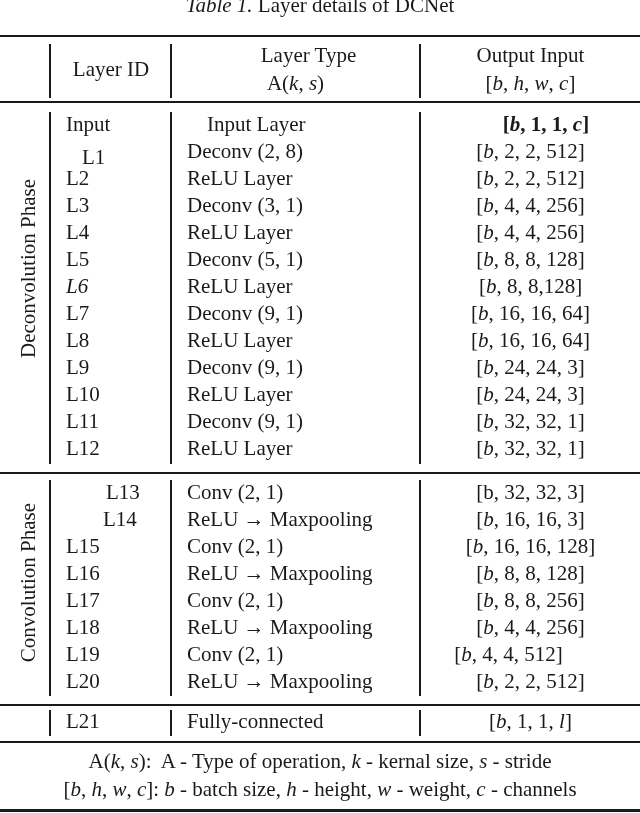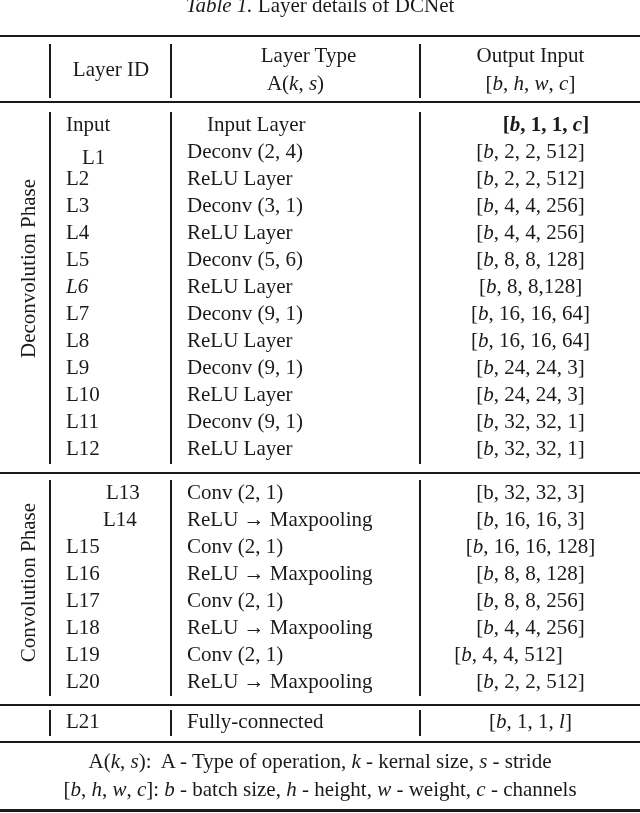--- a/index.html
+++ b/index.html
@@ -68,41 +68,41 @@
 <div class="phase" style="left:-77px;width:210px;top:570px;">Convolution Phase</div>
 
 <div id="rows">
     <div>
       <div class="cell" style="left: 66px; top: 111px;">Input</div>
       <div class="cell" style="left: 187px; top: 111px; margin-left: 20px;">Input Layer</div>
       <div class="cell center" style="left: 421px; width: 250px; top: 111px; font-weight: bold;">[<i>b</i>, 1, 1, <i>c</i>]</div>
     </div>
     <div>
       <div class="cell" style="left: 66px; top: 144px; margin-left: 16px;">L1</div>
-      <div class="cell" style="left: 187px; top: 138px;">Deconv (2, 4)</div>
+      <div class="cell" style="left: 187px; top: 138px;">Deconv (2, 8)</div>
       <div class="cell center" style="left: 421px; width: 219px; top: 138px;">[<i>b</i>, 2, 2, 512]</div>
     </div>
     <div>
       <div class="cell" style="left: 66px; top: 165px;">L2</div>
       <div class="cell" style="left: 187px; top: 165px;">ReLU Layer</div>
       <div class="cell center" style="left: 421px; width: 219px; top: 165px;">[<i>b</i>, 2, 2, 512]</div>
     </div>
     <div>
       <div class="cell" style="left: 66px; top: 192px;">L3</div>
       <div class="cell" style="left: 187px; top: 192px;">Deconv (3, 1)</div>
       <div class="cell center" style="left: 421px; width: 219px; top: 192px;">[<i>b</i>, 4, 4, 256]</div>
     </div>
     <div>
       <div class="cell" style="left: 66px; top: 219px;">L4</div>
       <div class="cell" style="left: 187px; top: 219px;">ReLU Layer</div>
       <div class="cell center" style="left: 421px; width: 219px; top: 219px;">[<i>b</i>, 4, 4, 256]</div>
     </div>
     <div>
       <div class="cell" style="left: 66px; top: 246px;">L5</div>
-      <div class="cell" style="left: 187px; top: 246px;">Deconv (5, 6)</div>
+      <div class="cell" style="left: 187px; top: 246px;">Deconv (5, 1)</div>
       <div class="cell center" style="left: 421px; width: 219px; top: 246px;">[<i>b</i>, 8, 8, 128]</div>
     </div>
     <div>
       <div class="cell" style="left: 66px; top: 273px; font-style: italic;">L6</div>
       <div class="cell" style="left: 187px; top: 273px;">ReLU Layer</div>
       <div class="cell center" style="left: 421px; width: 219px; top: 273px;">[<i>b</i>, 8, 8,128]</div>
     </div>
     <div>
       <div class="cell" style="left: 66px; top: 300px;">L7</div>
       <div class="cell" style="left: 187px; top: 300px;">Deconv (9, 1)</div>

